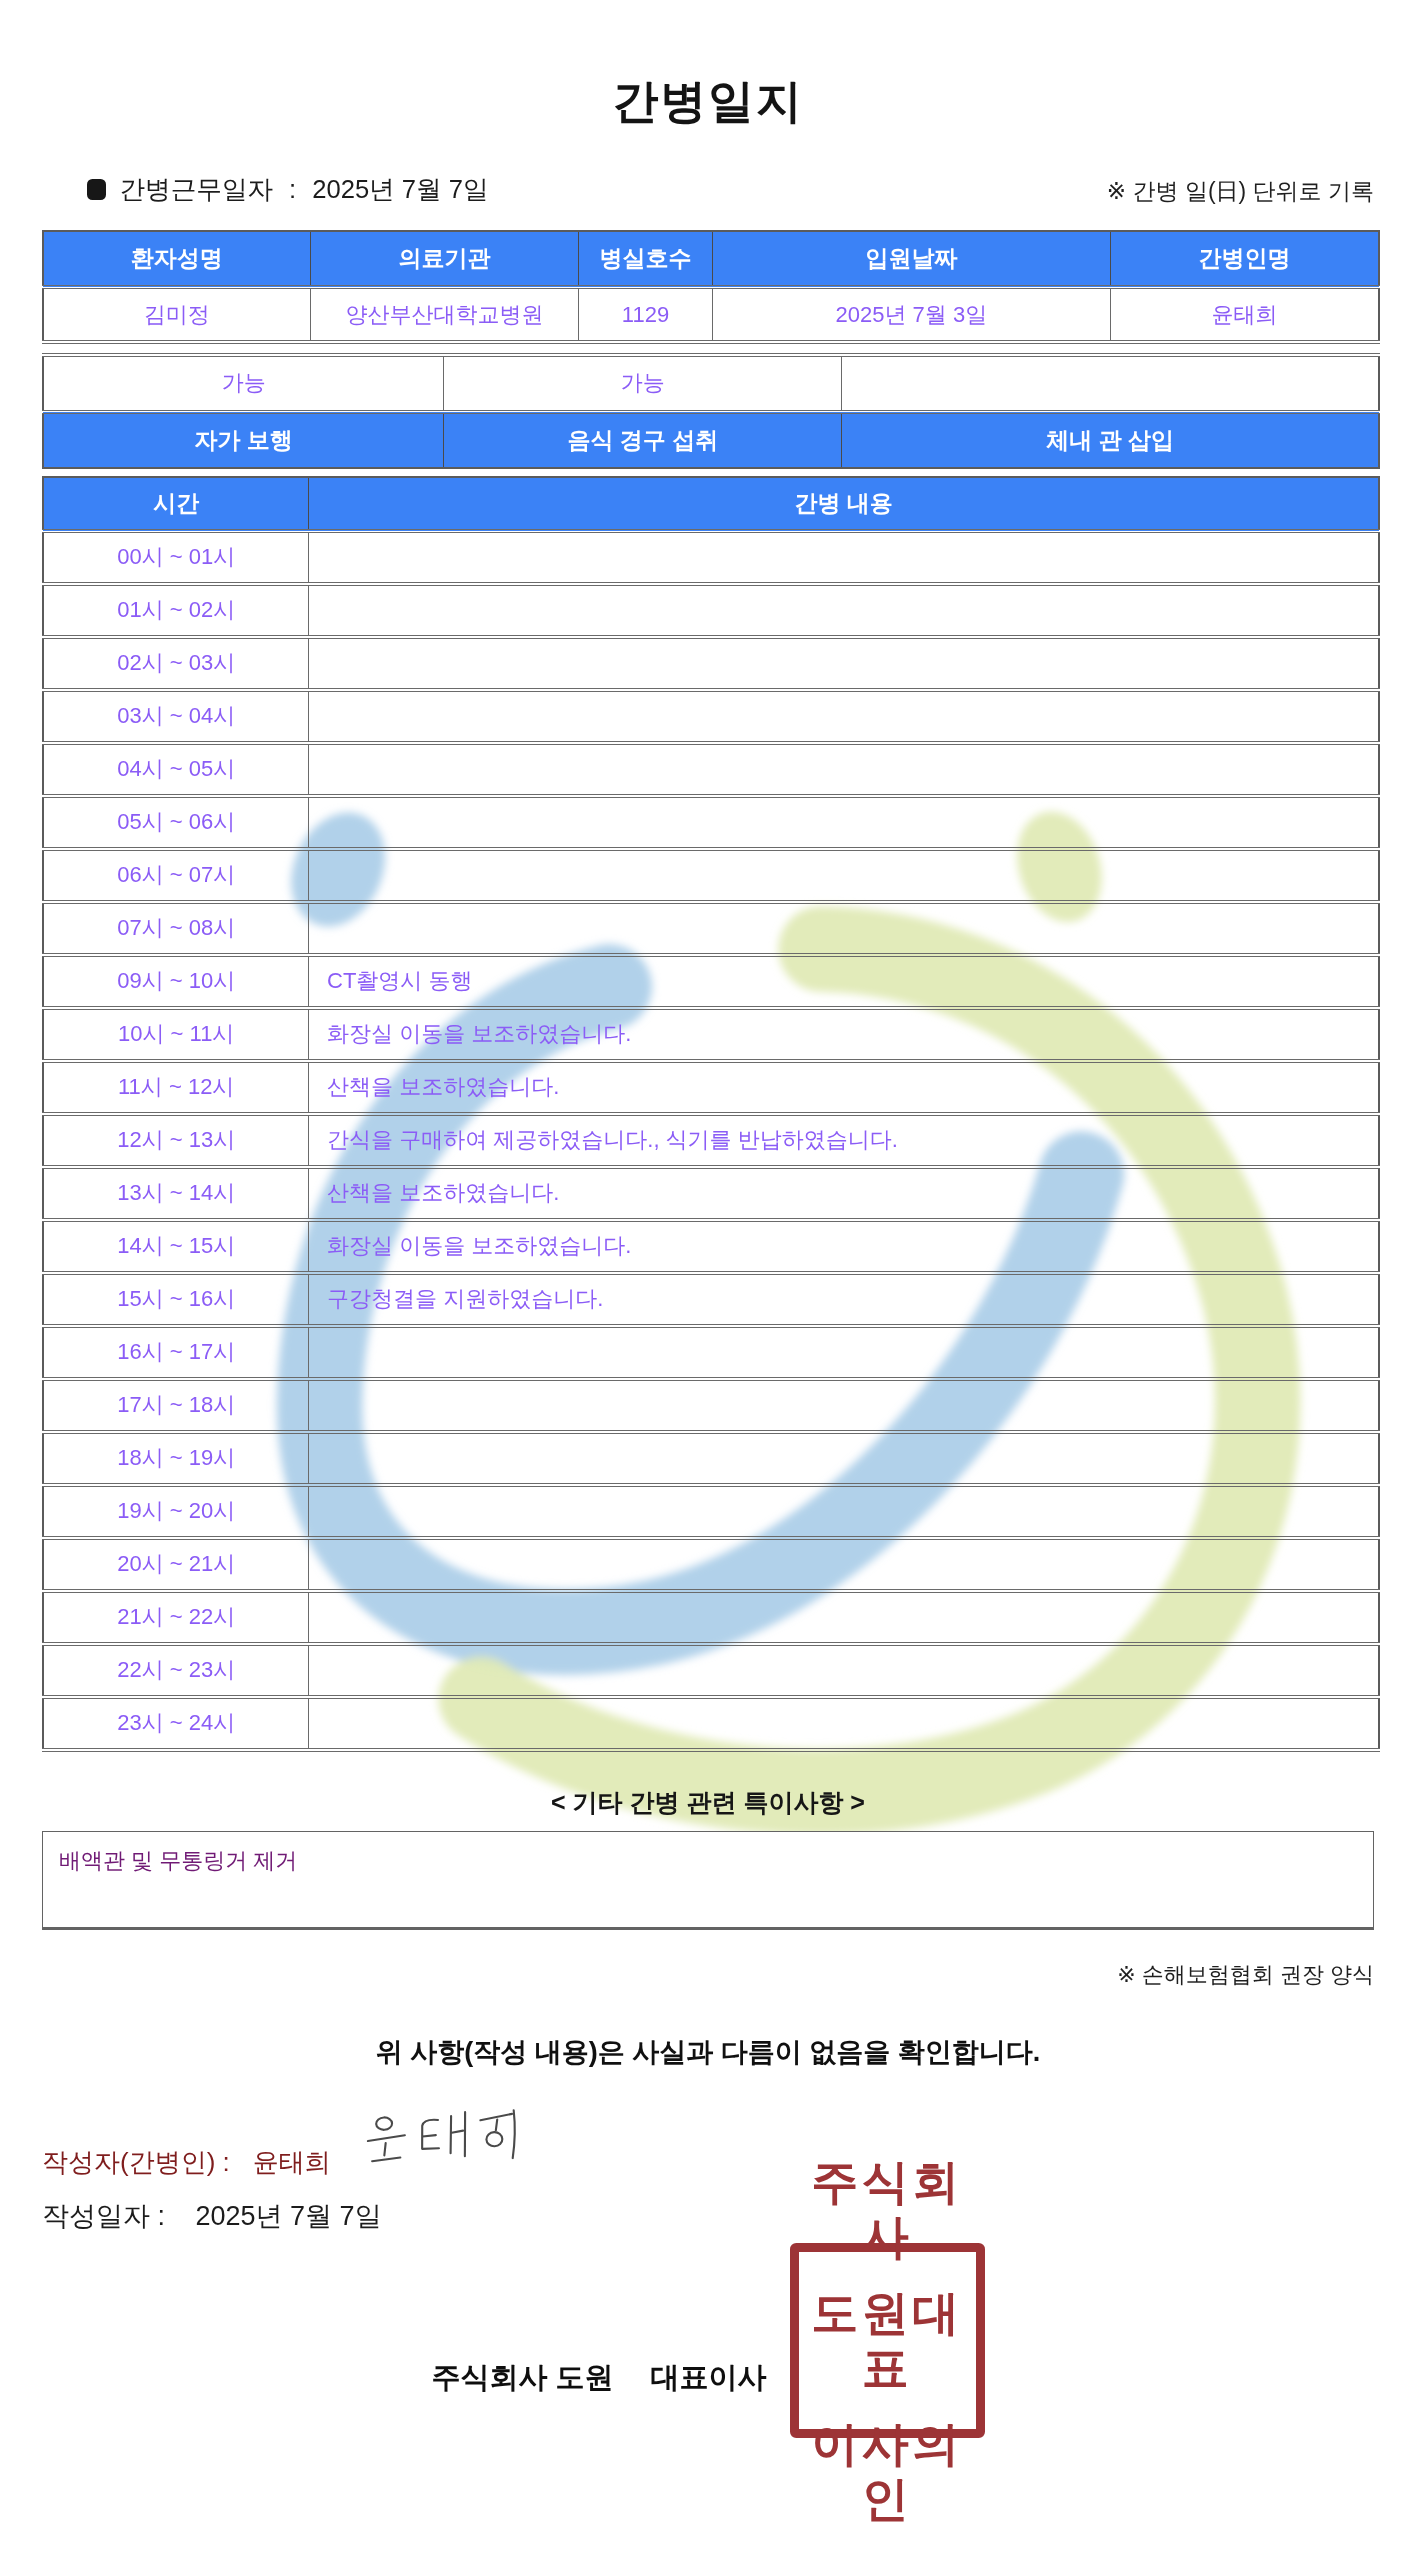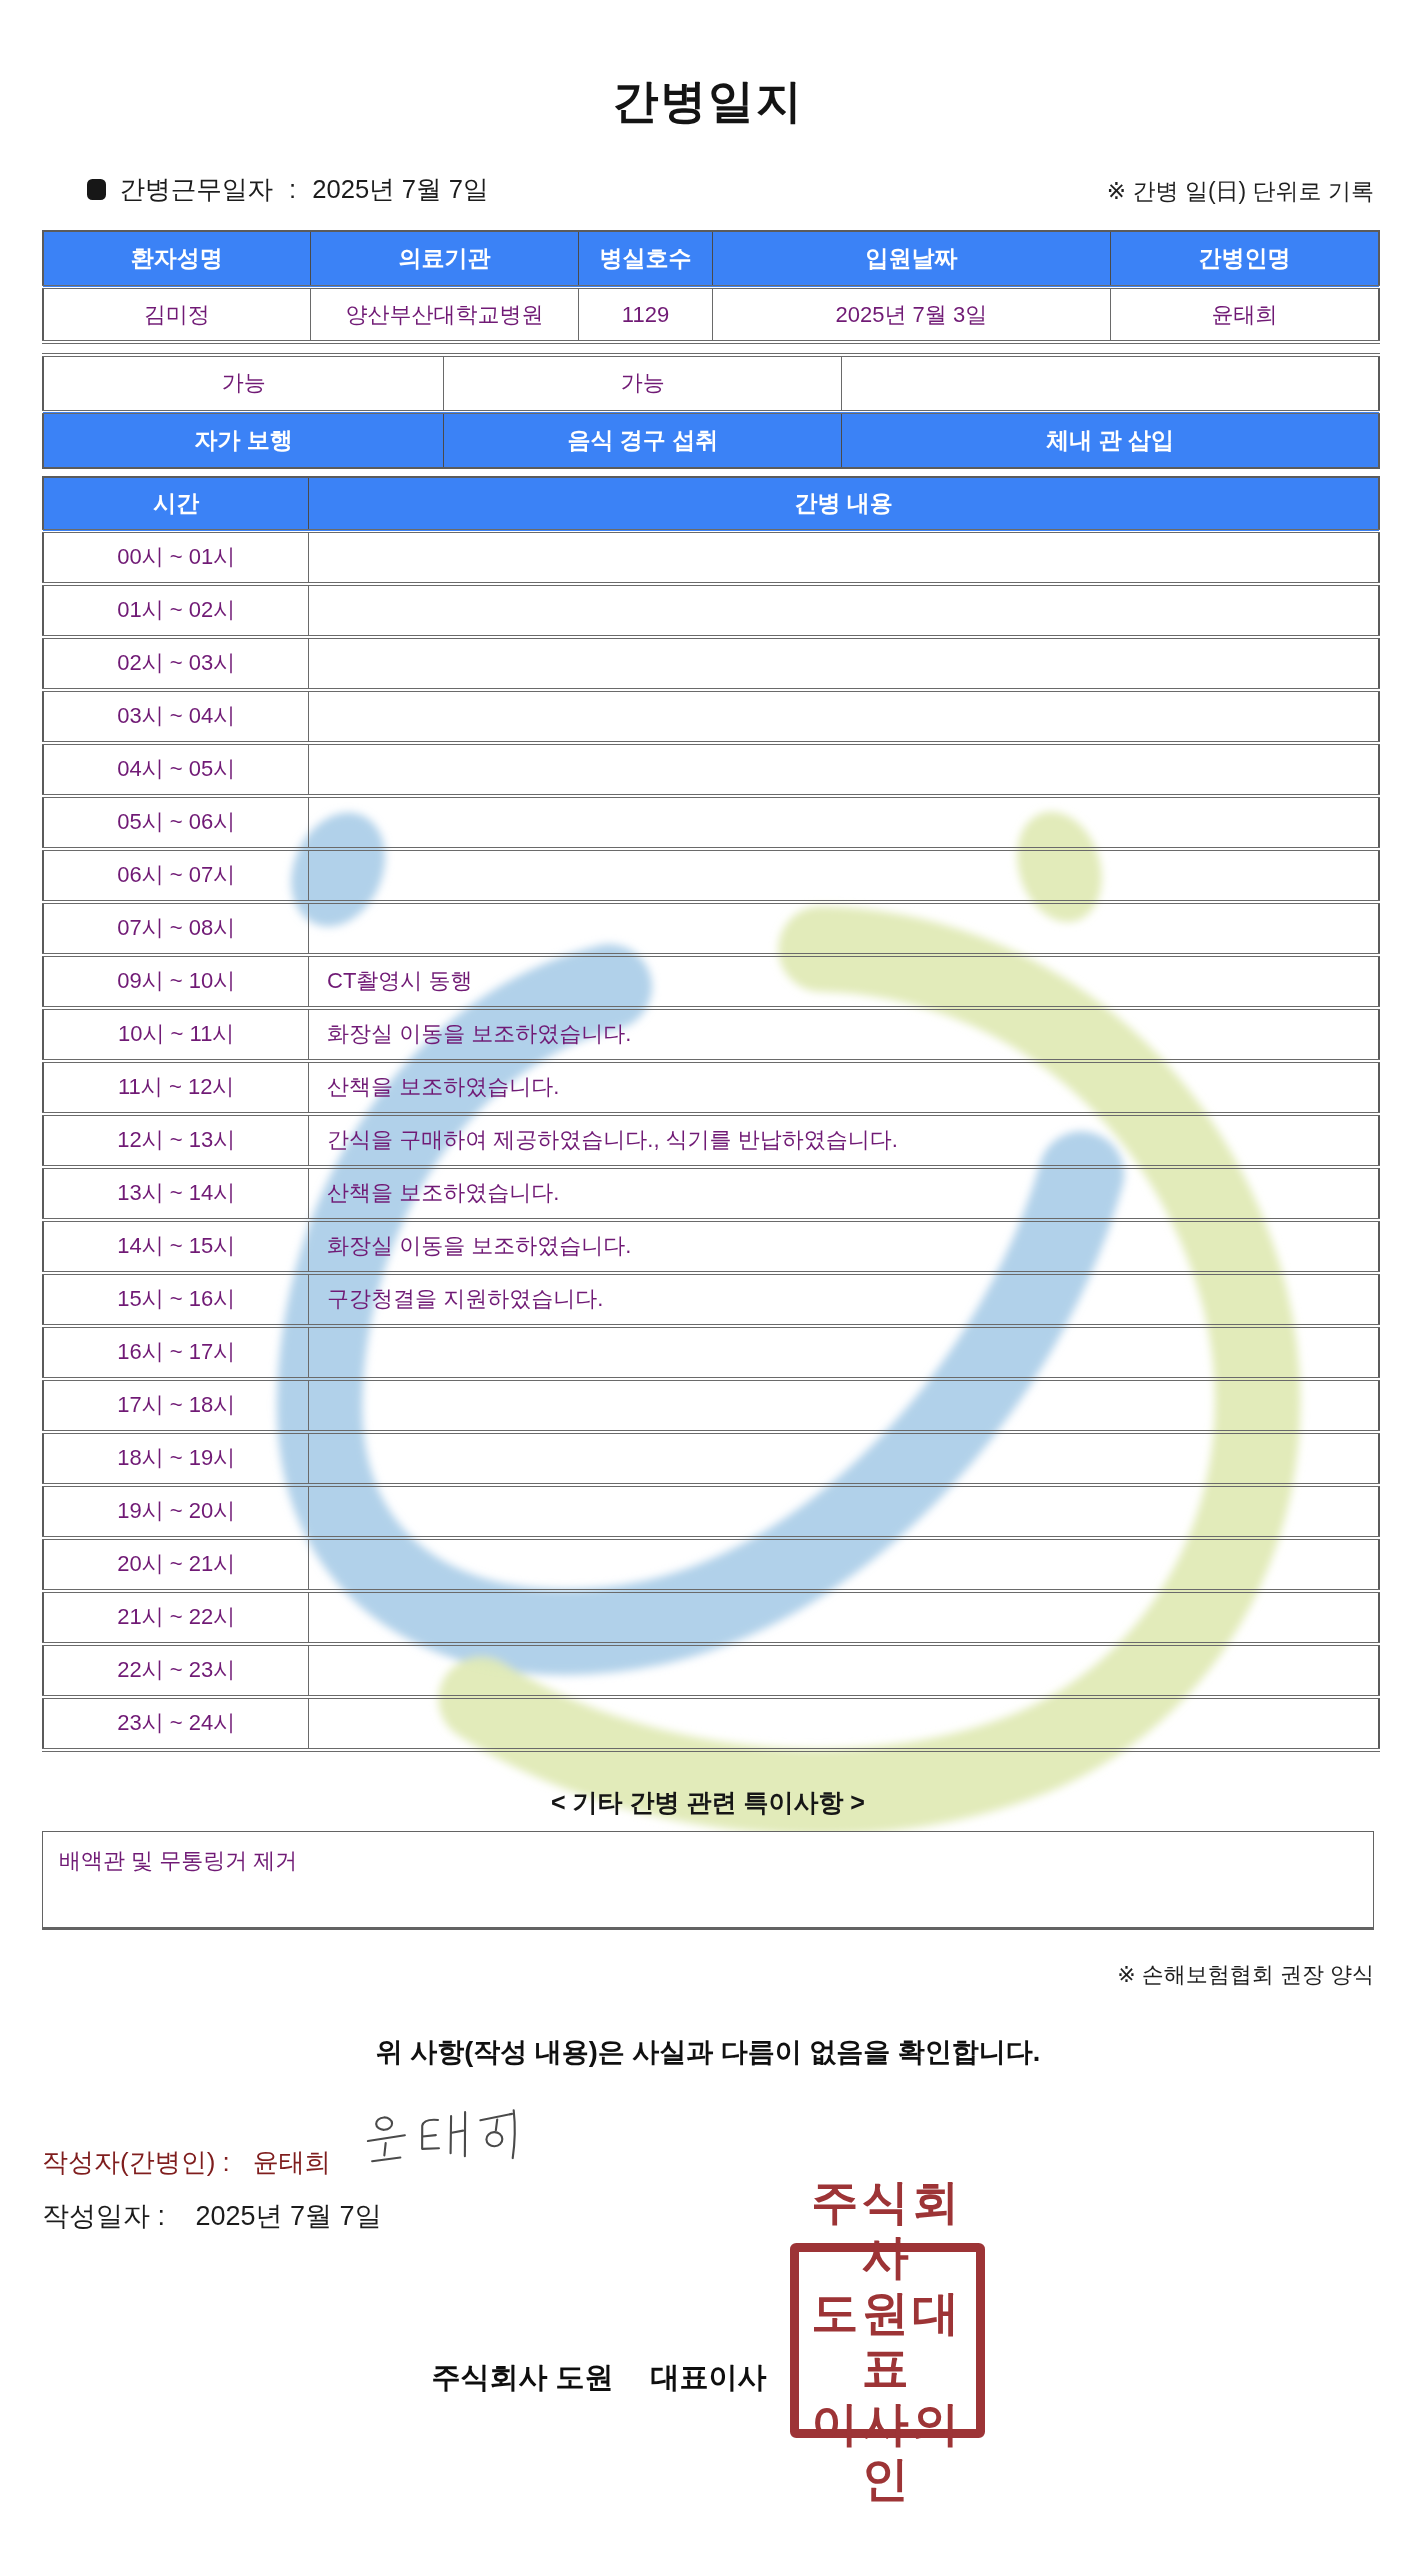--- a/index.html
+++ b/index.html
@@ -21,21 +21,21 @@
   .date-sep{margin:0 16px;}
   .unit-note{font-size:23px;color:#1f1f1f;}
 
   table.grid{border-collapse:collapse;table-layout:fixed;width:1338px;background:transparent;}
   table.grid{border:2.6px solid #5b5b5b;}
   .grid th{
     background:#3b82f6;color:#ffffff;font-weight:bold;font-size:23px;
     border:1.8px solid #4a4a4a;padding:0;text-align:center;
   }
   .grid td{
-    font-size:22px;color:#701a75;text-align:center;padding:0;
+    font-size:22px;color:#8b5cf6;text-align:center;padding:0;
     border-left:1.8px solid #6a6a6a;border-right:1.8px solid #6a6a6a;
     border-top:4.4px double #6a6a6a;border-bottom:4.4px double #6a6a6a;
     background:transparent;overflow:hidden;white-space:nowrap;
   }
   .t-info{margin-top:23px;}
   .t-info th{height:53px;}
   .t-info td{height:51px;}
   .t-status{margin-top:8.8px;}
   .t-status th{height:53px;}
   .t-status td{height:53px;}
@@ -61,20 +61,21 @@
   .written-label{margin-right:23px;}
 
   .company-row{margin-top:8.8px;display:flex;justify-content:center;align-items:flex-start;gap:23px;}
   .company-text{padding-top:115px;font-size:29px;font-weight:bold;color:#0e0e0e;white-space:nowrap;}
   .company-gap{display:inline-block;width:37px;}
   .stamp{
     width:177px;height:177px;border:9.7px solid #9d3436;border-radius:6.2px;background:#fff;
     display:flex;flex-direction:column;justify-content:center;align-items:center;
     color:#9d3436;font-weight:bold;font-size:47px;line-height:1.18;letter-spacing:3.5px;
     text-align:center;
+    gap:20px;
   }
 </style>
 </head>
 <body>
 
 <svg class="watermark" width="1402" height="2576" viewBox="0 0 1588 2918">
   <defs>
     <filter id="soft" x="-20%" y="-20%" width="140%" height="140%">
       <feGaussianBlur stdDeviation="5"></feGaussianBlur>
     </filter>

